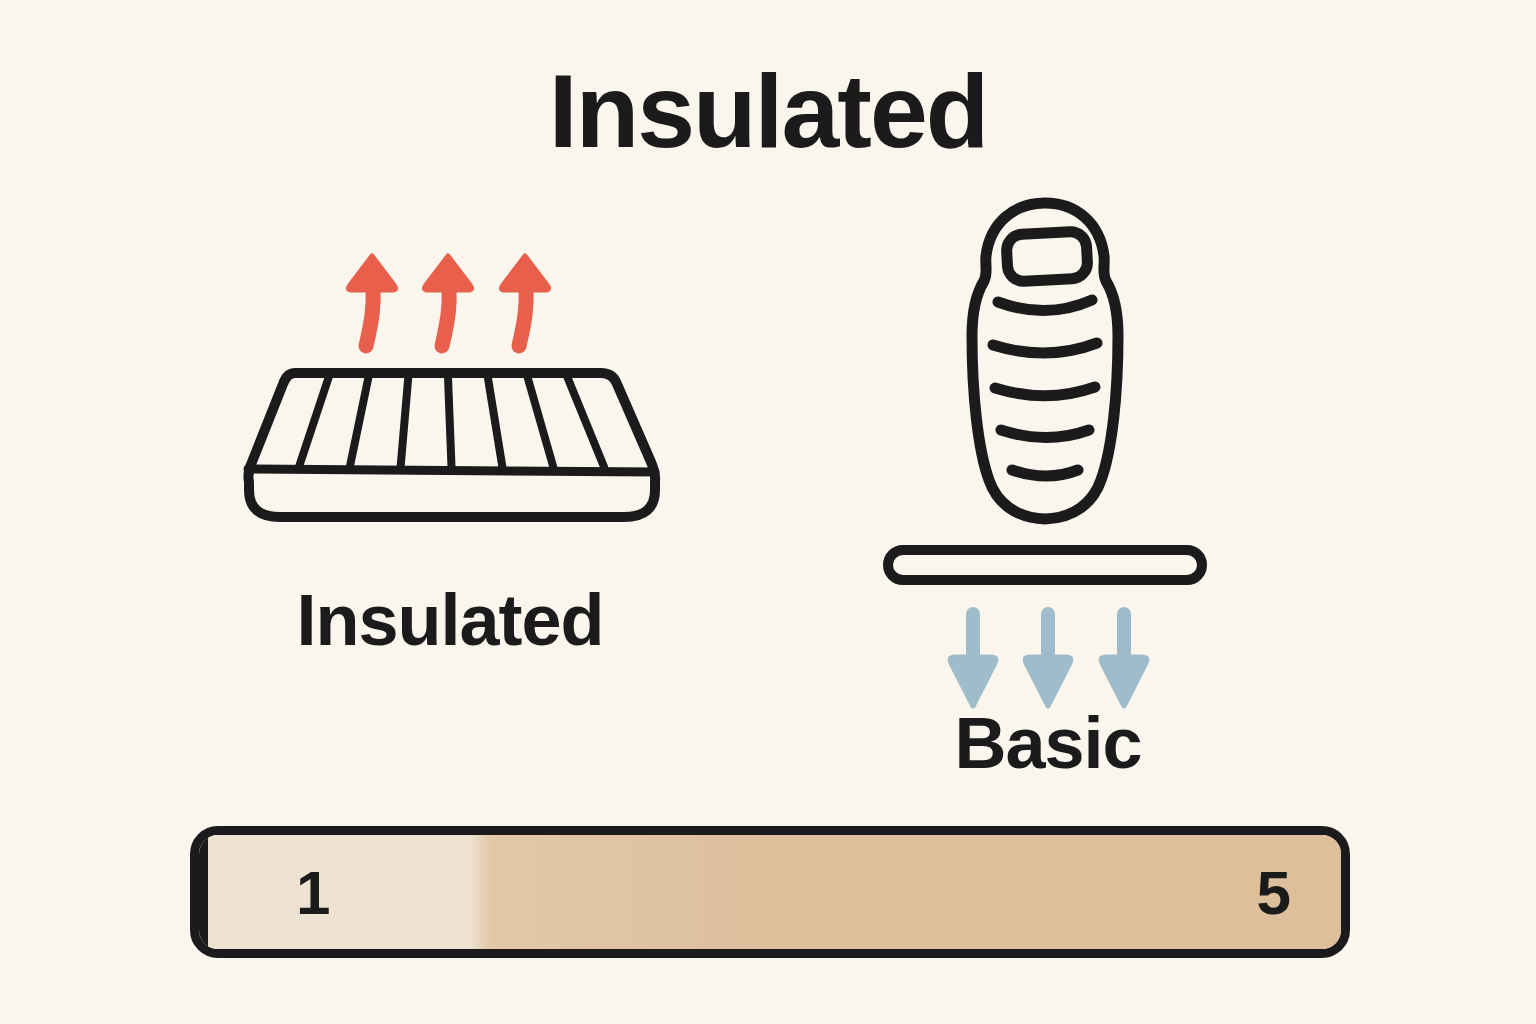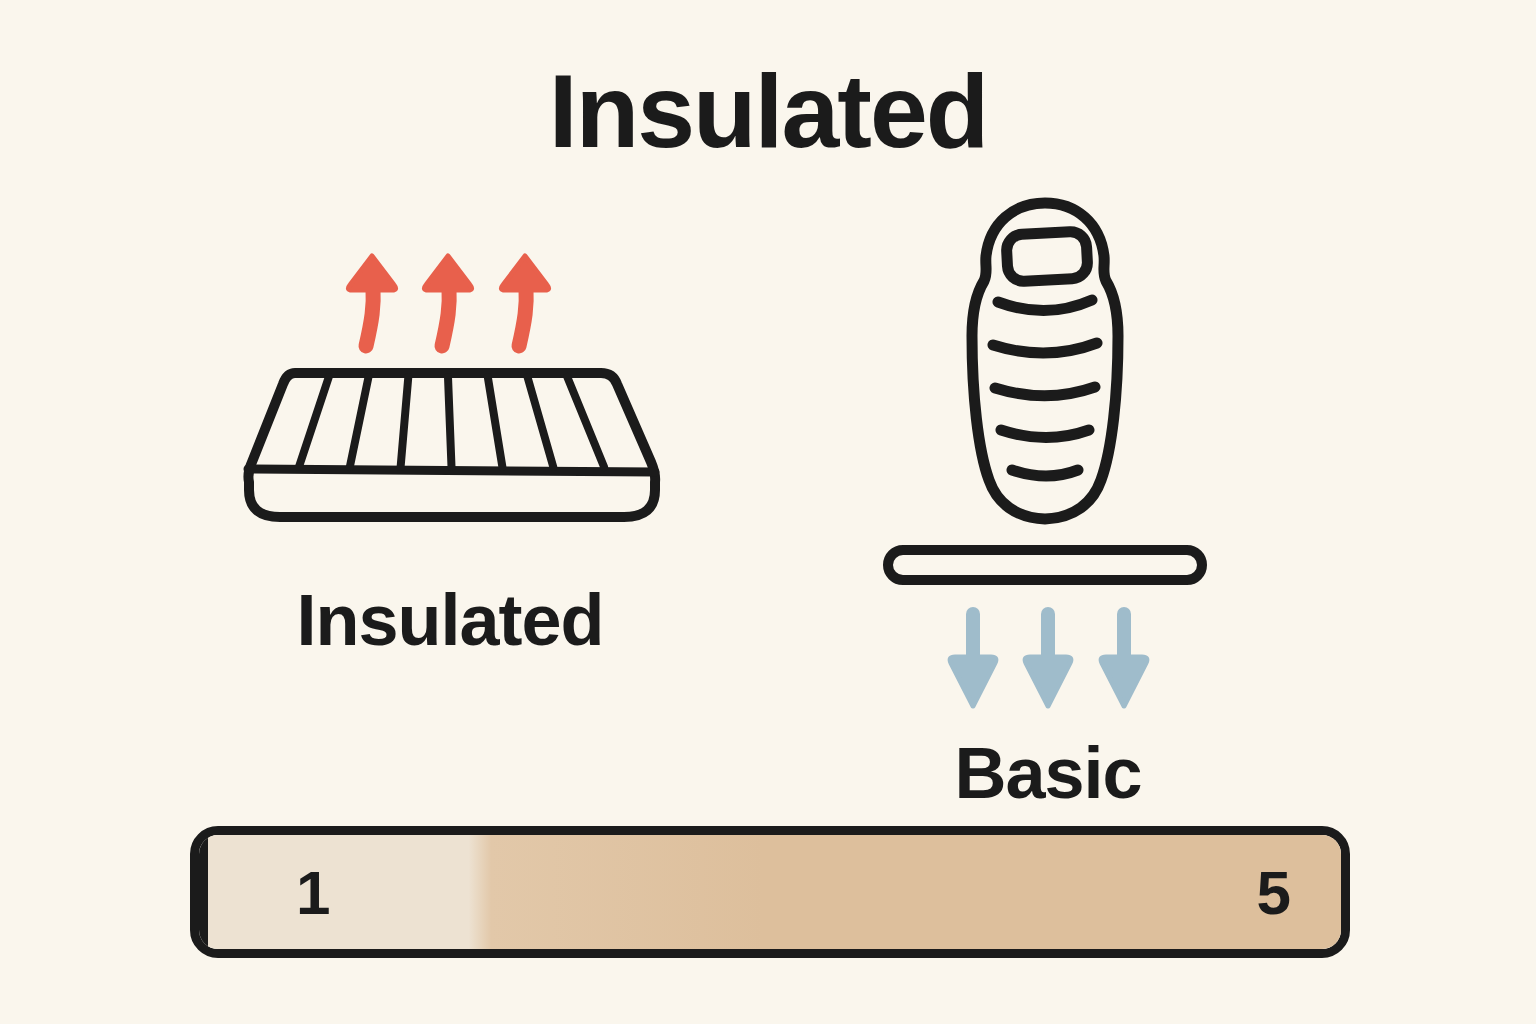--- a/index.html
+++ b/index.html
@@ -35,21 +35,21 @@
 
   .fig-label{
     position:absolute;
     font-size:72px;
     font-weight:700;
     letter-spacing:-1px;
     text-align:center;
     line-height:1.1;
   }
   .label-insulated{left:250px;top:581px;width:400px;}
-  .label-basic{left:898px;top:734px;width:300px;}
+  .label-basic{left:898px;top:704px;width:300px;}
 
   .abs{position:absolute;}
 
   
   .head-red{fill:var(--heat-arrow-red);stroke:var(--heat-arrow-red);stroke-width:5;stroke-linejoin:round;}
   .tail-red{fill:none;stroke:var(--heat-arrow-red);stroke-width:15;stroke-linecap:round;}
   .head-blue{fill:var(--cold-arrow-blue);stroke:var(--cold-arrow-blue);stroke-width:5;stroke-linejoin:round;}
   .tail-blue{fill:none;stroke:var(--cold-arrow-blue);stroke-width:14;stroke-linecap:round;}
 
   

